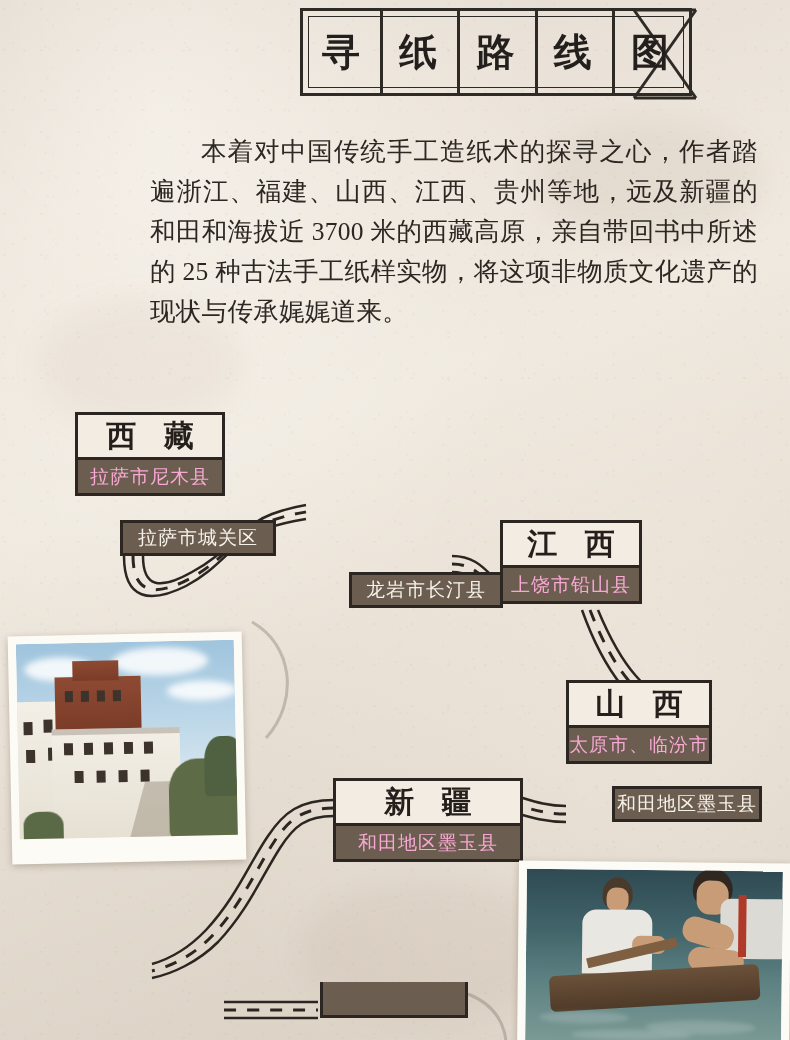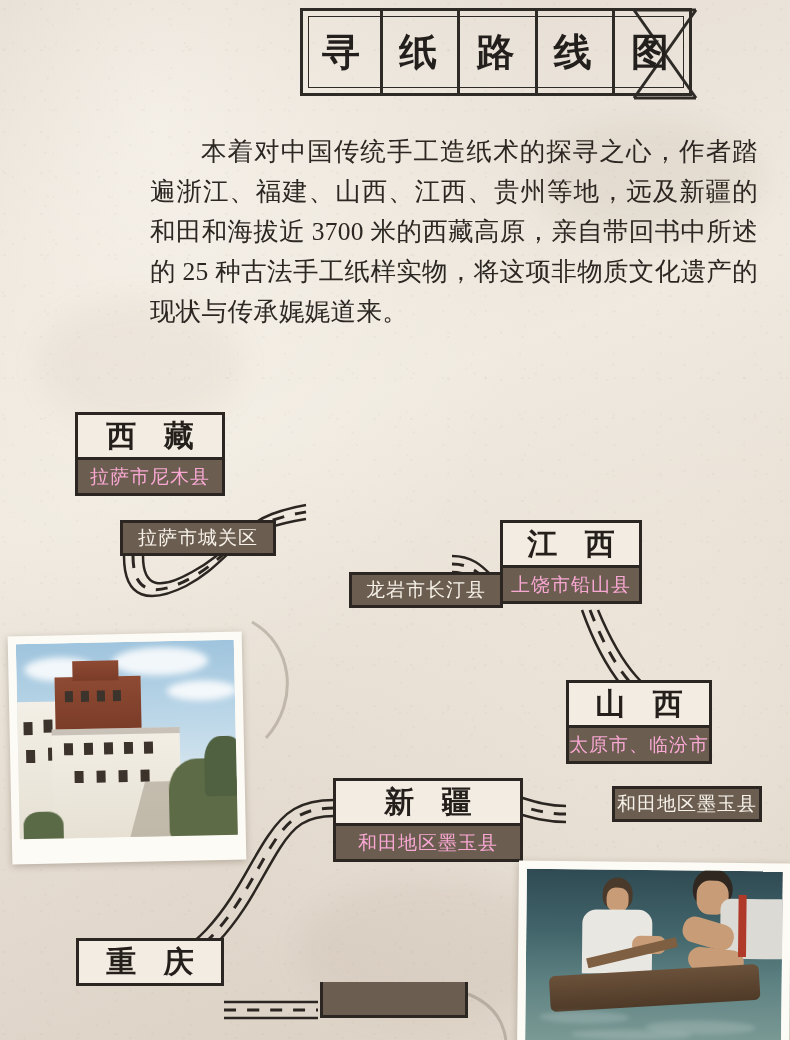--- a/index.html
+++ b/index.html
@@ -326,21 +326,20 @@
     <div class="sub">太原市、临汾市</div>
   </div>
   <div class="sub-free" style="left:564px;top:786px;width:150px;">和田地区墨玉县</div>
 
   <div class="place" style="left:333px;top:778px;width:190px;">
     <div class="head">新 疆</div>
     <div class="sub">和田地区墨玉县</div>
   </div>
 
   <div class="place" style="left:76px;top:938px;width:148px;">
-    <div class="head">重 庆</div>
   </div>
 
   <div class="place" style="left:320px;top:982px;width:148px;">
     <div class="sub"></div>
   </div>
 
   <div class="photo" style="left:10px;top:634px;width:234px;height:228px;transform:rotate(-1.2deg);">
     <div class="frame" style="left:8px;top:8px;width:218px;height:195px;">
       <div class="p-sky"></div>
       <div class="cloud" style="left:8px;top:14px;width:70px;height:24px;"></div>

